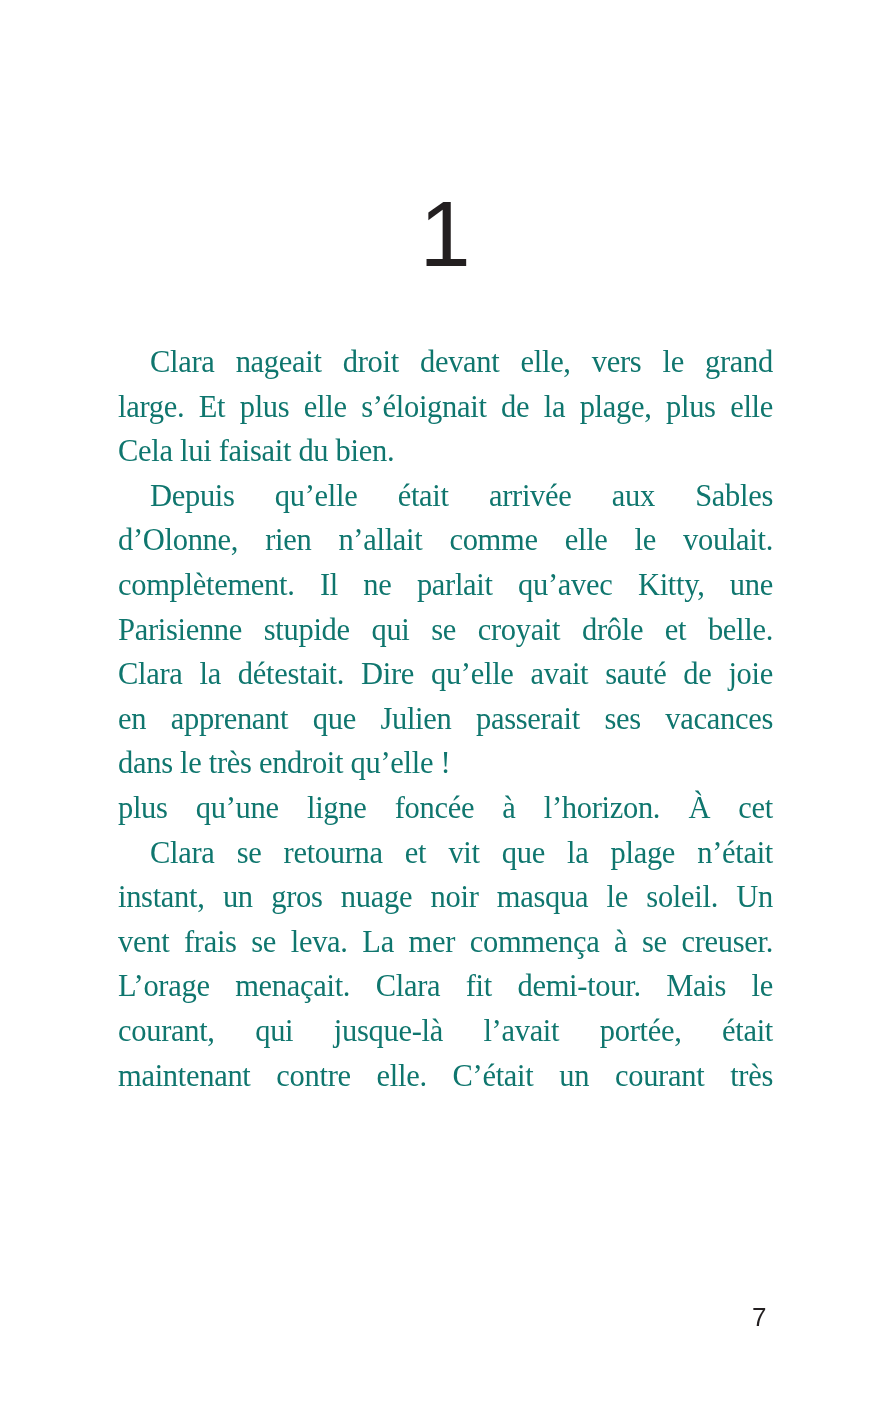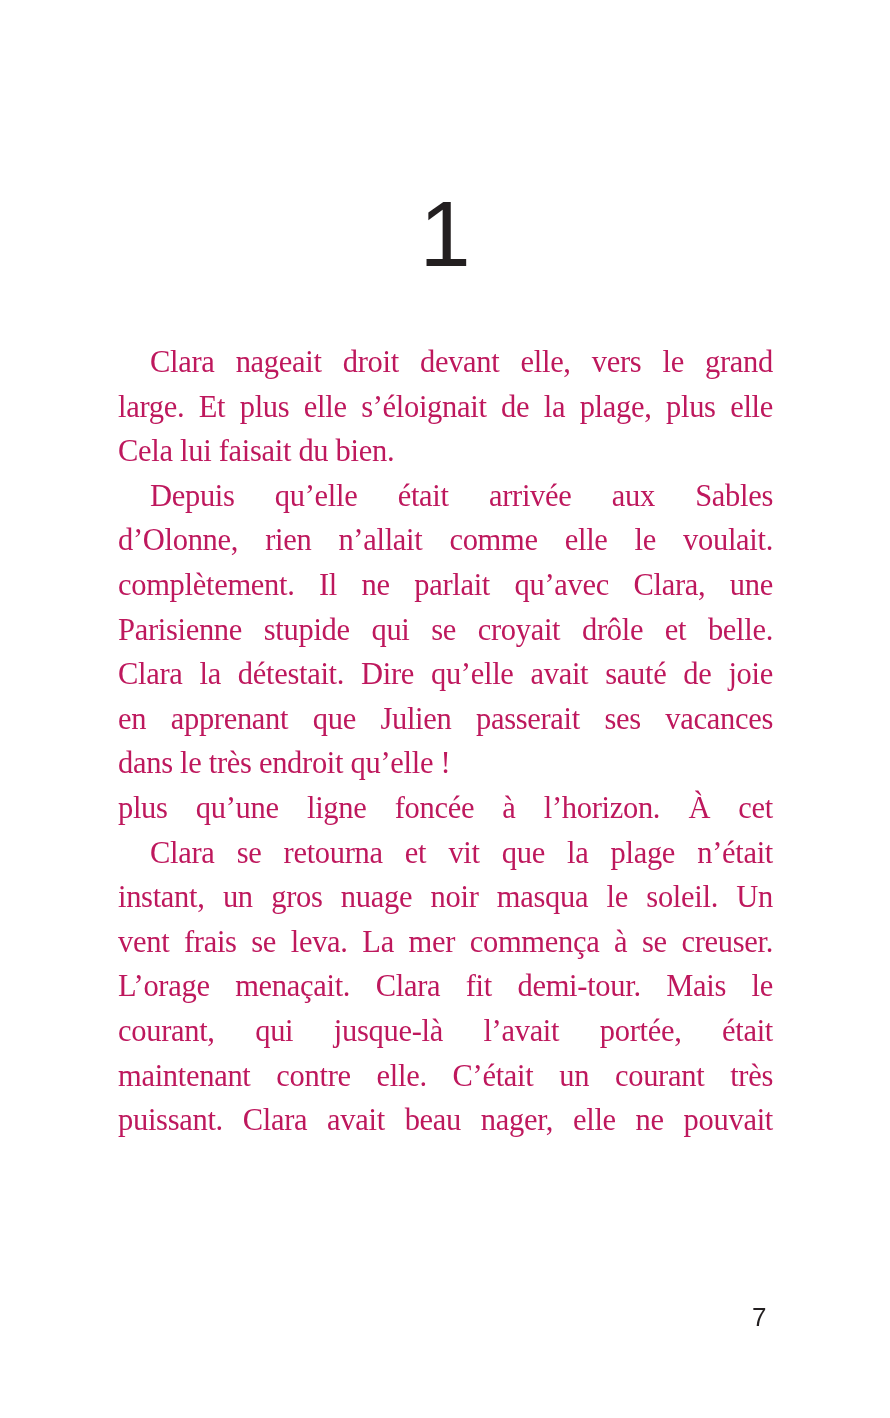--- a/index.html
+++ b/index.html
@@ -7,21 +7,21 @@
   .page { position: absolute; left: 0; top: 0; width: 890px; height: 1418px; background: #ffffff; }
   .chapter-number {
     position: absolute; left: 0; width: 890px; top: 188px;
     text-align: center;
     font-family: "Liberation Sans", sans-serif;
     font-size: 92px; line-height: 92px; color: #231f20; font-weight: normal;
   }
   .body-text {
     position: absolute; left: 118px; top: 340px; width: 655px;
     font-family: "Liberation Serif", serif;
-    font-size: 30.5px; color: #be185d;
+    font-size: 30.5px; color: #0f766e;
   }
   .line {
     display: block; height: 44.6px; line-height: 44.6px;
     white-space: nowrap; text-align: justify; text-align-last: justify;
     letter-spacing: -0.3px;
   }
   .line.indent { padding-left: 32px; }
   .line.last { text-align-last: left; }
   .page-number {
     position: absolute; left: 752px; top: 1302px;
@@ -38,33 +38,32 @@
 
   <div class="body-text">
     <div>
       <span class="line indent">Clara nageait droit devant elle, vers le grand</span>
       <span class="line">large. Et plus elle s’éloignait de la plage, plus elle</span>
       <span class="line last">Cela lui faisait du bien.</span>
     </div>
     <div>
       <span class="line indent">Depuis qu’elle était arrivée aux Sables</span>
       <span class="line">d’Olonne, rien n’allait comme elle le voulait.</span>
-      <span class="line">complètement. Il ne parlait qu’avec Clara, une</span>
+      <span class="line">complètement. Il ne parlait qu’avec Kitty, une</span>
       <span class="line">Parisienne stupide qui se croyait drôle et belle.</span>
       <span class="line">Clara la détestait. Dire qu’elle avait sauté de joie</span>
       <span class="line">en apprenant que Julien passerait ses vacances</span>
       <span class="line last">dans le très endroit qu’elle !</span>
     </div>
     <div>
       <span class="line">plus qu’une ligne foncée à l’horizon. À cet</span>
       <span class="line indent">Clara se retourna et vit que la plage n’était</span>
       <span class="line">instant, un gros nuage noir masqua le soleil. Un</span>
       <span class="line">vent frais se leva. La mer commença à se creuser.</span>
       <span class="line">L’orage menaçait. Clara fit demi-tour. Mais le</span>
       <span class="line">courant, qui jusque-là l’avait portée, était</span>
       <span class="line">maintenant contre elle. C’était un courant très</span>
-      <span class="line">puissant. Clara avait beau nager, elle ne pouvait</span>
     </div>
   </div>
 
   <div class="page-number">7</div>
 
 </div>
 
 </body></html>

